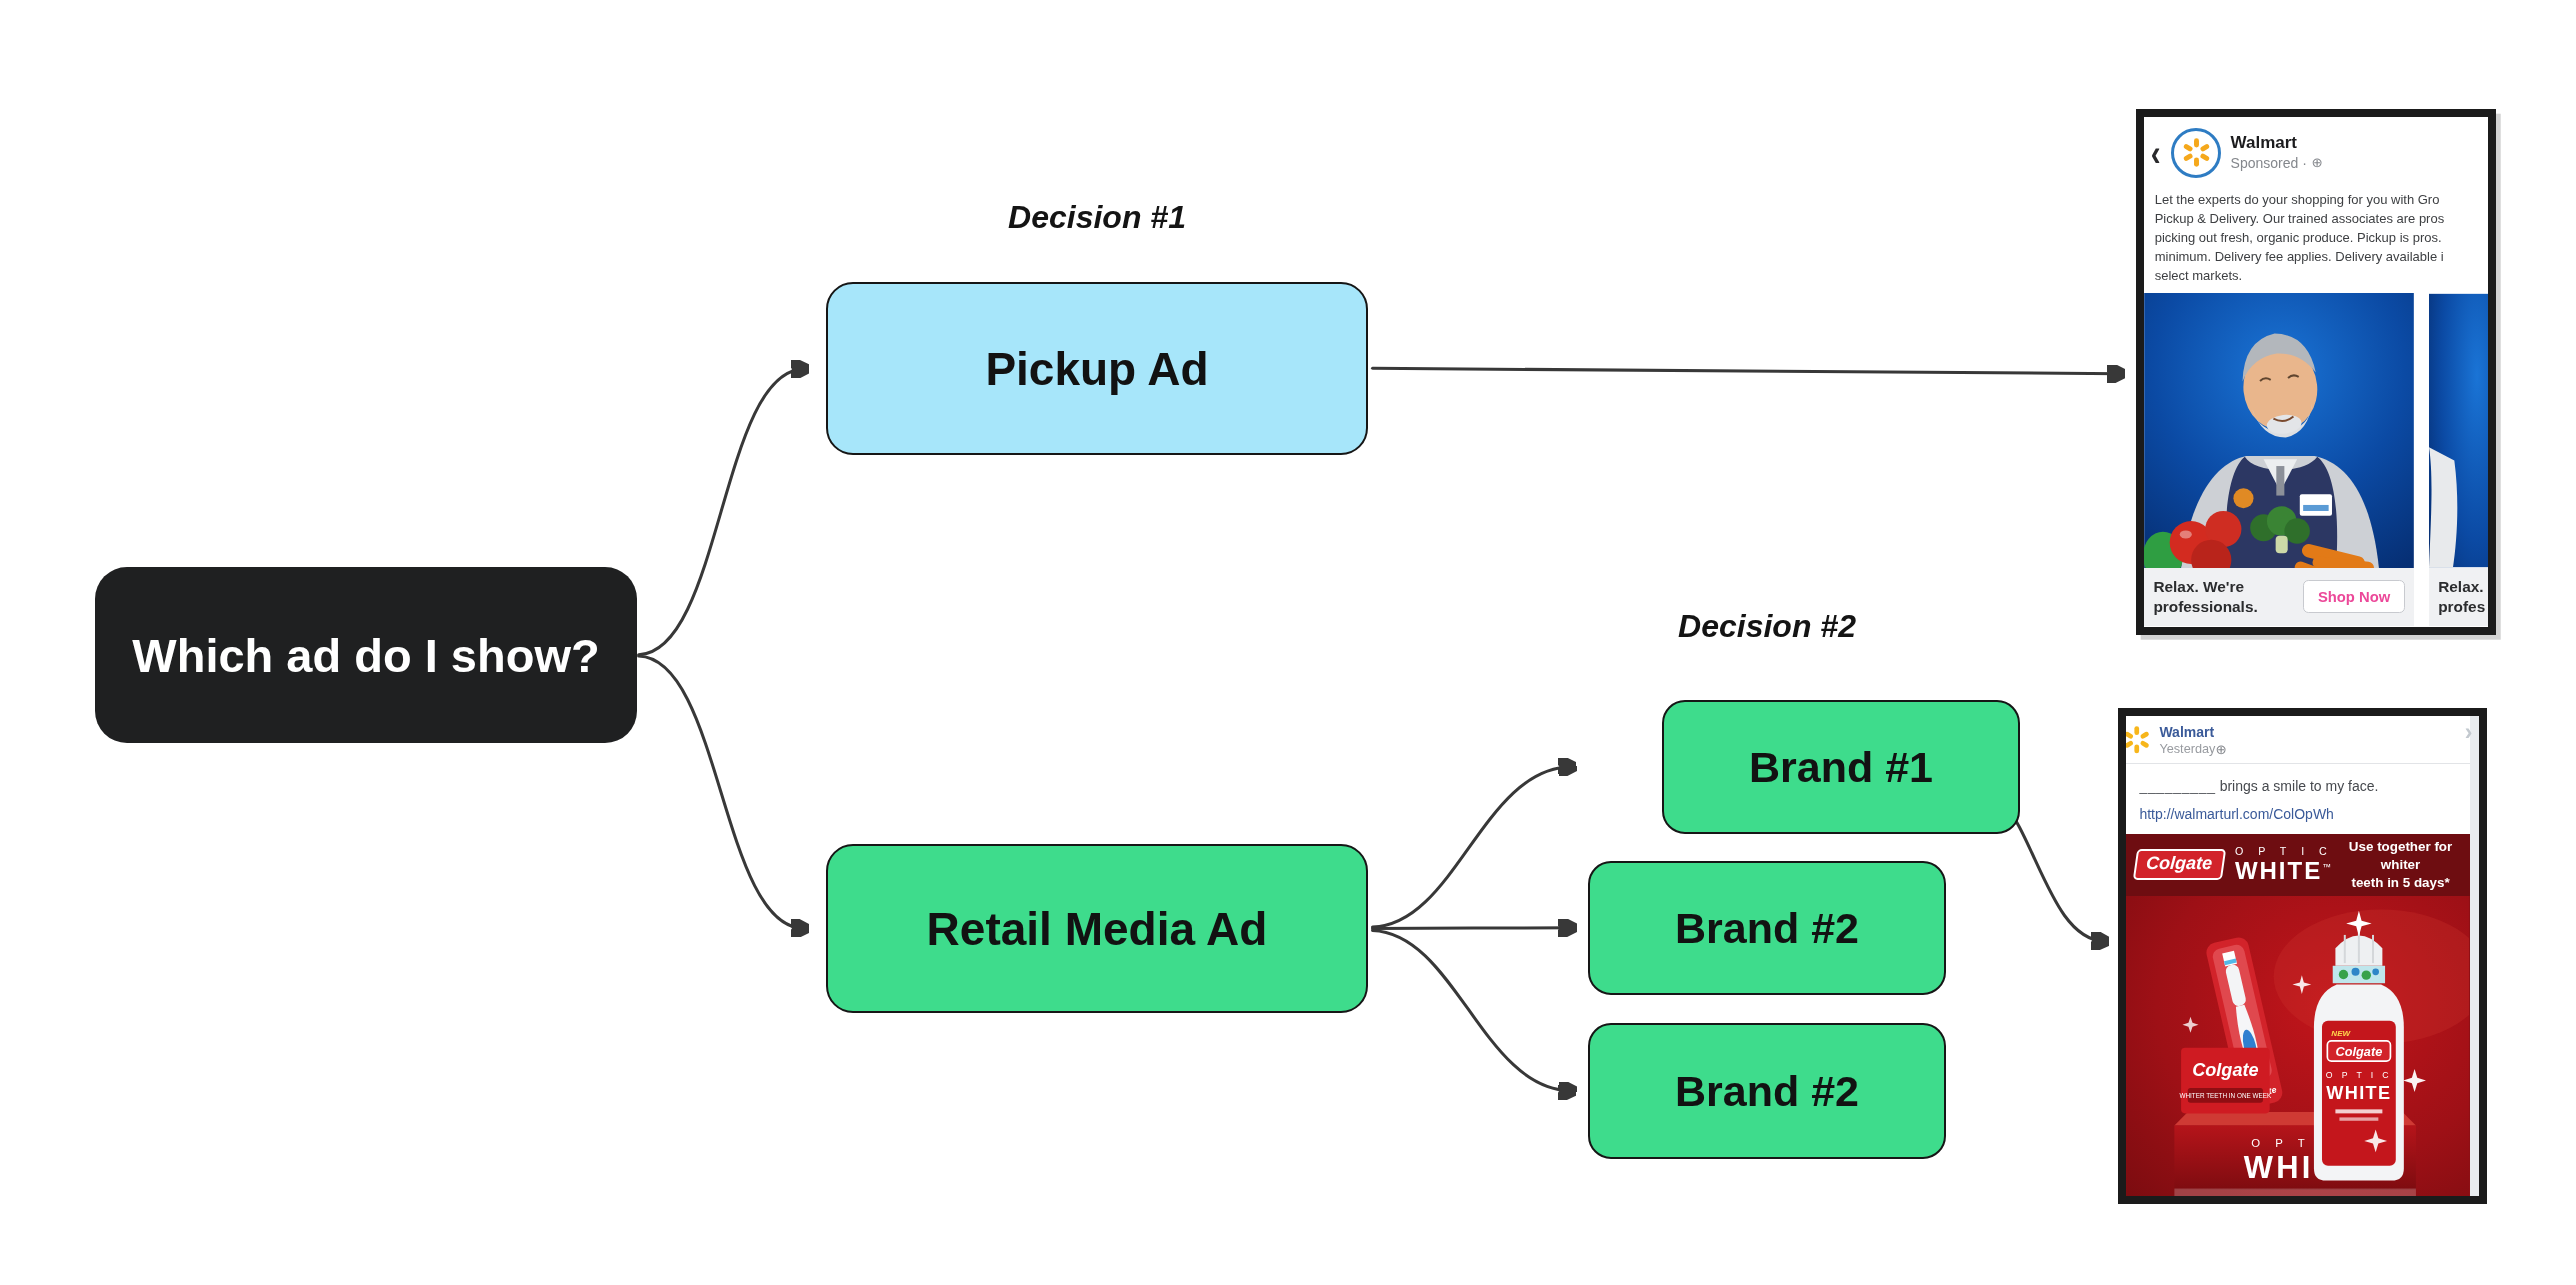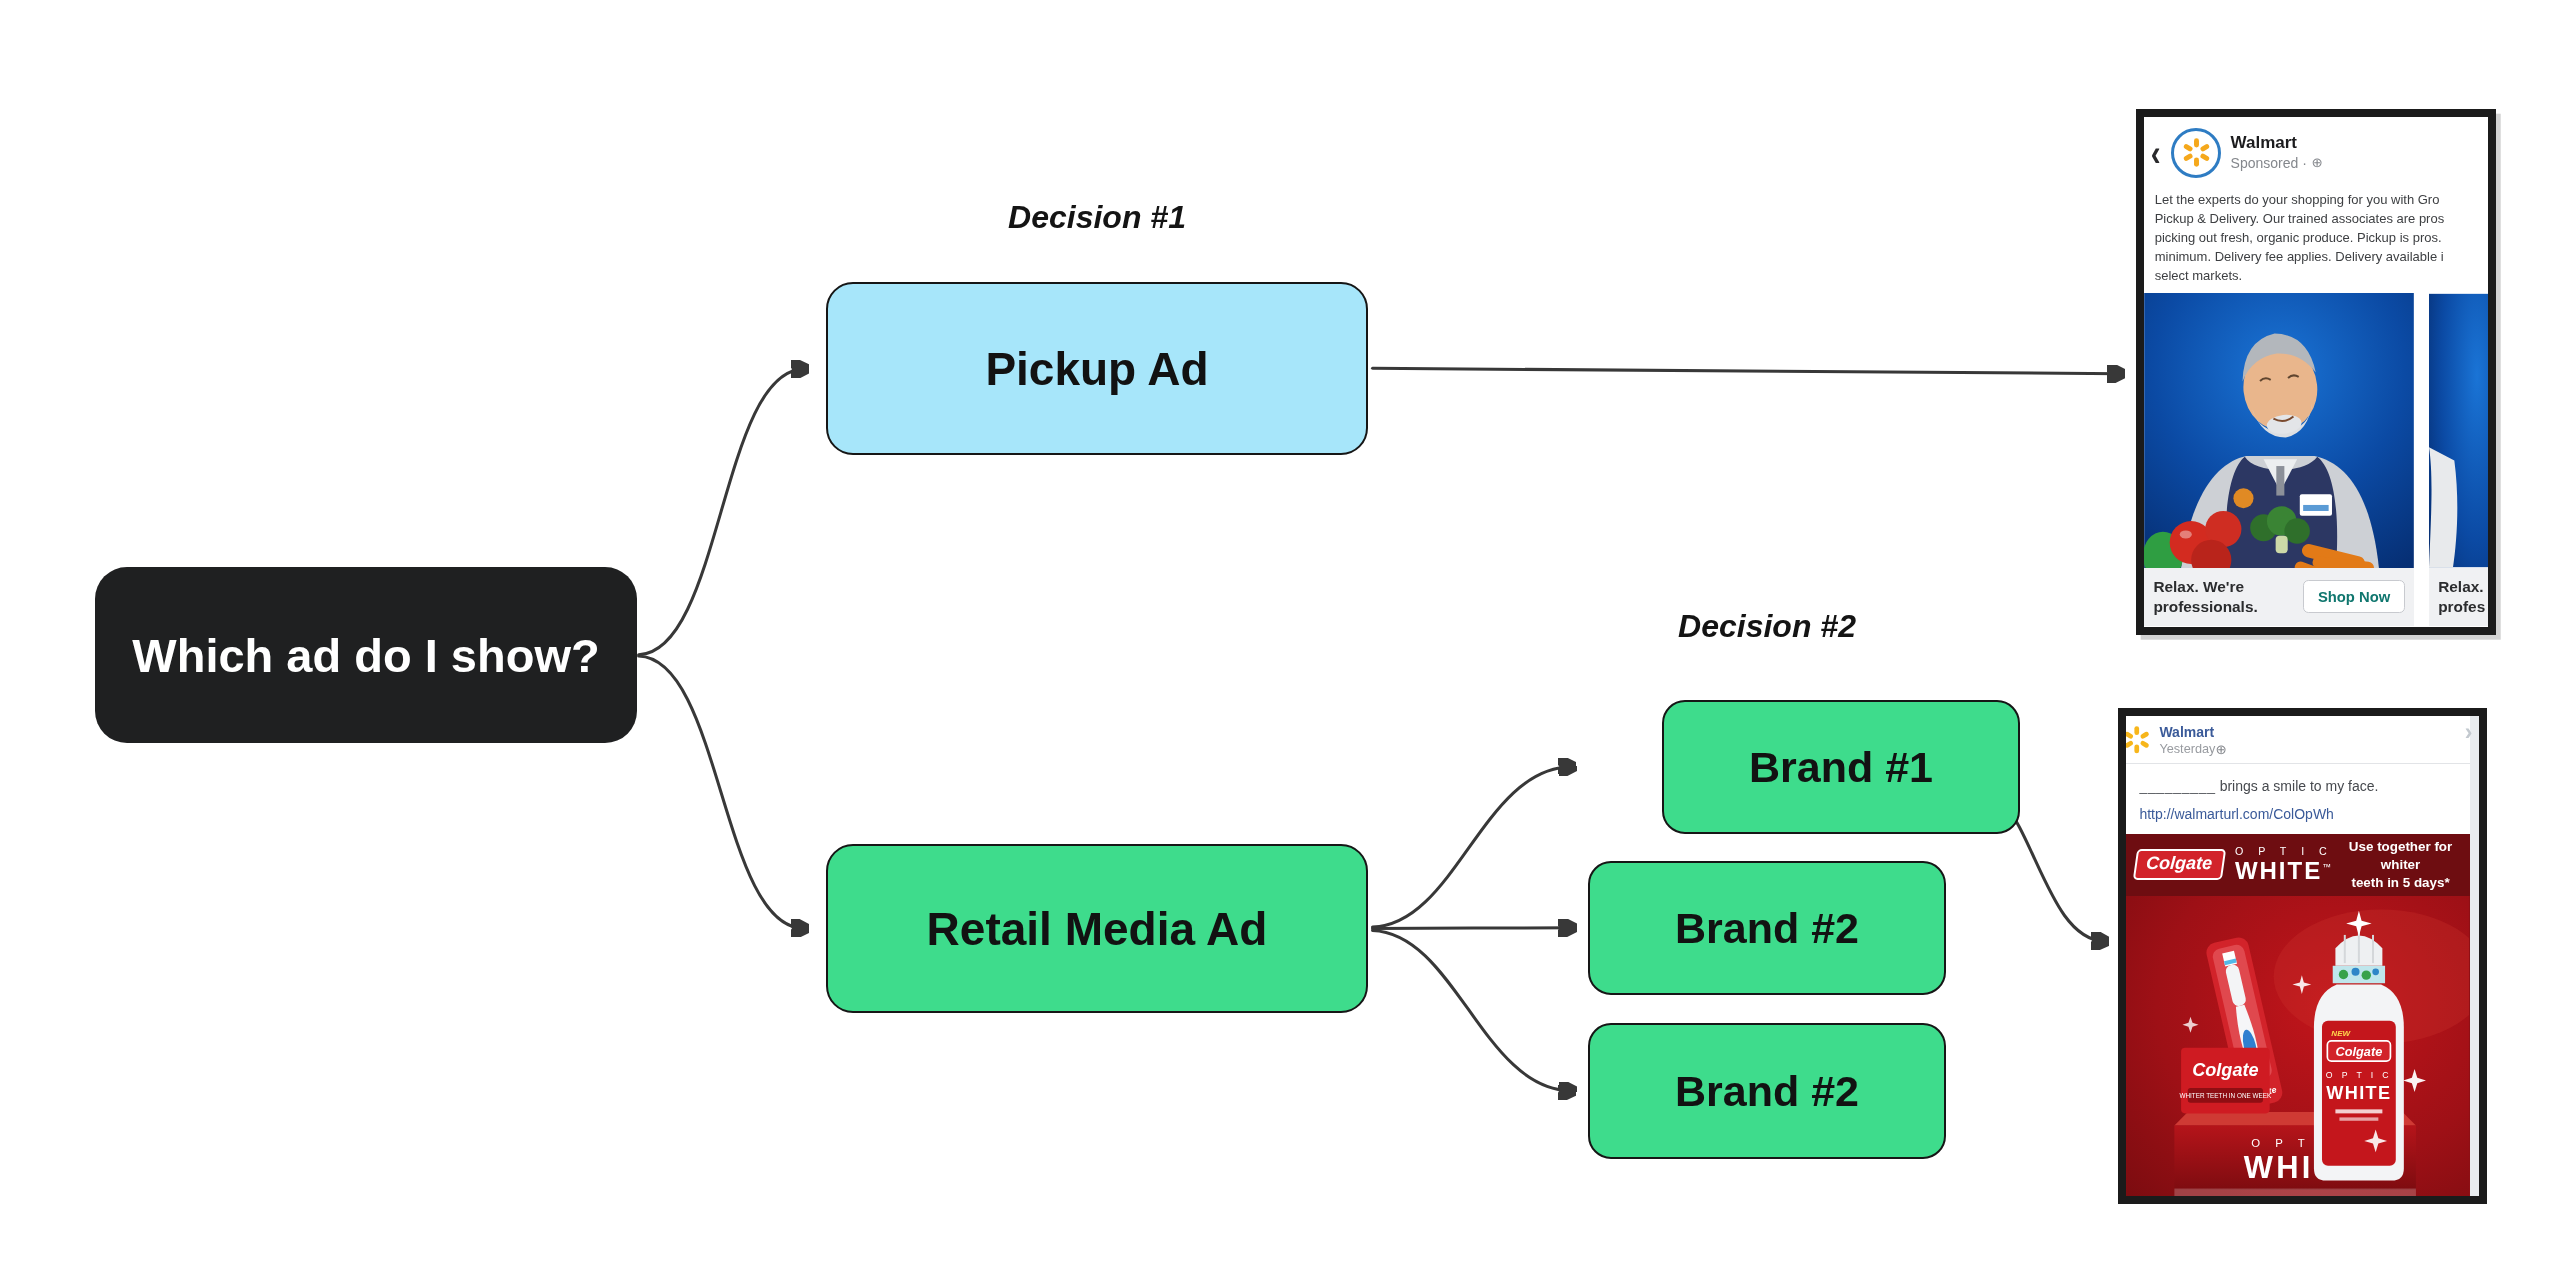--- a/index.html
+++ b/index.html
@@ -50,21 +50,21 @@
   .wm-line{font-size:13px;line-height:19px;color:#3e4043;white-space:nowrap;overflow:hidden;}
   .wm-carousel{display:flex;gap:14.8px;height:333px;}
   .wm-card{display:flex;flex-direction:column;}
   .wm-card.main{width:270px;flex:0 0 auto;}
   .wm-card.partial{flex:1 1 auto;min-width:0;}
   .wm-photo{height:275px;flex:0 0 auto;}
   .wm-strip{flex:1;background:#f0f1f3;display:flex;align-items:center;
             justify-content:space-between;padding:0 9.4px;min-width:0;gap:24px;}
   .wm-cap{font-size:15.4px;font-weight:700;color:#2b2c2e;line-height:19.5px;white-space:nowrap;}
   .shop-now{background:#ffffff;border:1.3px solid #c8cacf;border-radius:5.4px;
-            font-family:inherit;font-size:14.8px;font-weight:700;color:#0f766e;
+            font-family:inherit;font-size:14.8px;font-weight:700;color:#ec4899;
             padding:7.4px 13.4px;white-space:nowrap;}
 
   
   .ad-cg{left:2118px;top:708px;width:369px;height:496px;}
   .cg-gutter{position:absolute;top:0;right:0;width:9.4px;bottom:0;background:#e9ecef;}
   .cg-next{position:absolute;top:5.4px;right:6.7px;font-size:23px;color:#c3c9cf;
            font-weight:700;line-height:1;}
   .cg-inner{position:absolute;left:0;top:0;right:9.4px;bottom:0;display:flex;
             flex-direction:column;}
   .cg-header{display:flex;align-items:center;gap:8px;padding:8px 12px 6.7px 1.3px;

